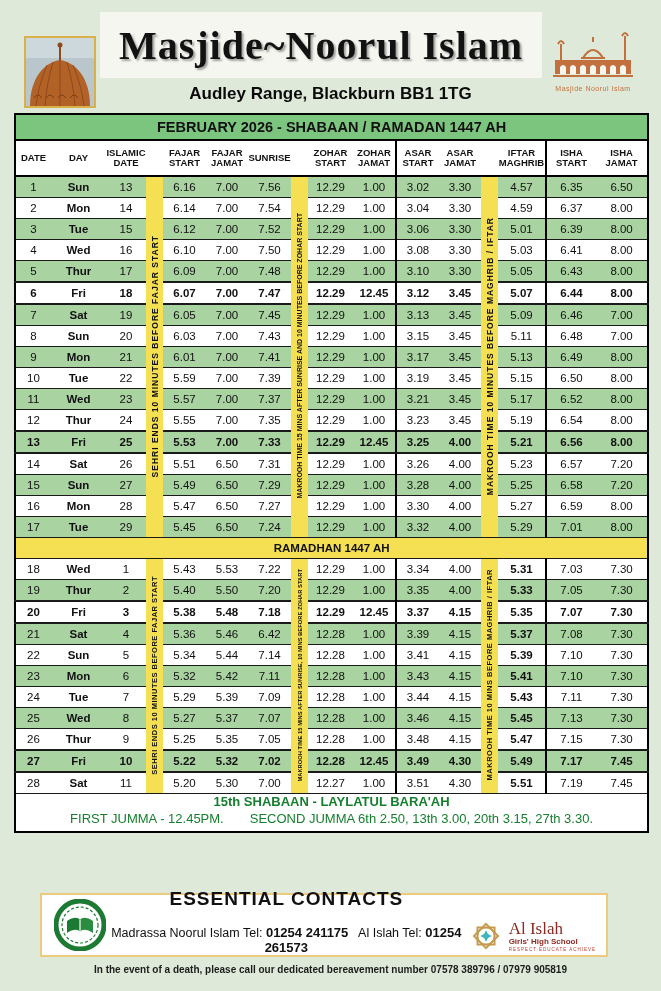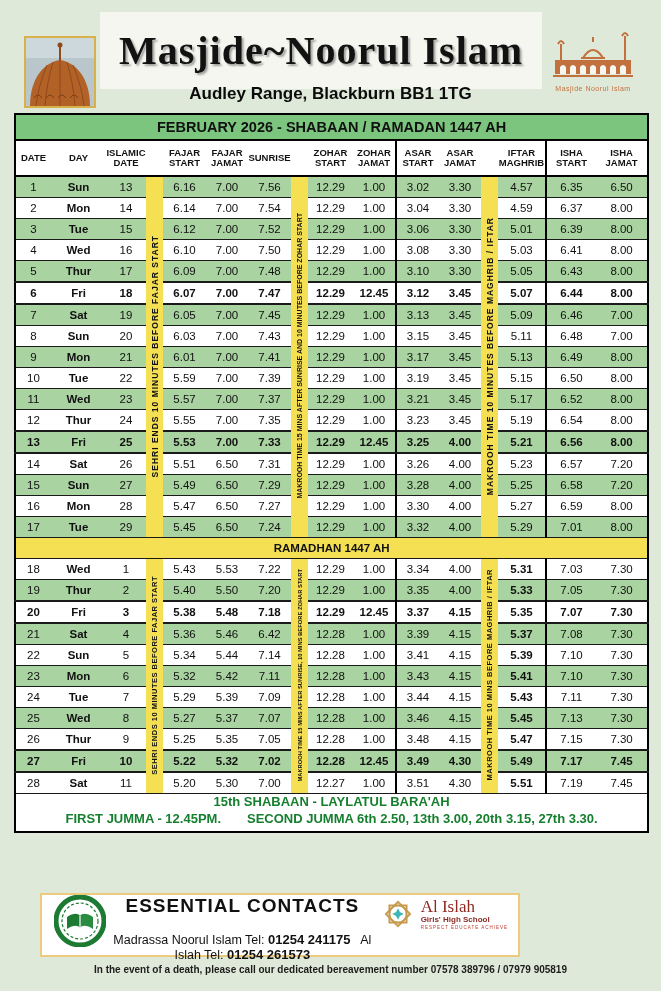--- a/index.html
+++ b/index.html
@@ -1,20 +1,20 @@
 <!DOCTYPE html>
 <html><head>
 <meta charset="utf-8">
 <style>
   html,body{margin:0;padding:0;}
   body{width:661px;height:991px;background:#dfe9d9;font-family:"Liberation Sans",sans-serif;}
   .page{position:relative;width:661px;height:991px;overflow:hidden;}
 
   
-  .title-strip{position:absolute;left:100px;top:12px;width:442px;height:77px;background:#f4f6ef;
+  .title-strip{position:absolute;left:100px;top:12px;width:442px;height:66px;background:#f4f6ef;
     display:flex;align-items:center;justify-content:center;}
   .masjid-title{font-family:"Liberation Serif",serif;font-weight:700;font-size:40px;color:#121212;
     text-shadow:2px 2px 2px rgba(60,60,60,.45);letter-spacing:1px;white-space:nowrap;}
   .dome-photo{position:absolute;left:24px;top:36px;width:72px;height:72px;border:2px solid #d9b14b;box-sizing:border-box;}
   .mosque-logo{position:absolute;right:14px;top:28px;width:108px;text-align:center;}
   .mosque-caption{font-size:7px;color:#c2703d;margin-top:1px;letter-spacing:.5px;}
   .address{position:absolute;top:84px;left:0;right:0;text-align:center;font-size:17px;font-weight:700;color:#0b0b0b;}
 
   
   table.tt{position:absolute;left:14px;top:113px;width:633px;border-collapse:collapse;table-layout:fixed;
@@ -35,26 +35,26 @@
   .strip-h{border-left:2px solid #000;border-right:2px solid #000;background:#fff;}
   .vtext{display:inline-block;writing-mode:vertical-rl;transform:rotate(180deg);
     font-size:8.5px;font-weight:700;letter-spacing:1px;white-space:nowrap;color:#111;}
   .vtext.long{font-size:7px;letter-spacing:0;}
   .vtext.sm{font-size:7.5px;letter-spacing:.5px;}
   .vtext.sm.long{font-size:5.8px;letter-spacing:0;}
   .section-banner{height:24px;background:#f5e054;color:#178a31;font-weight:700;font-size:15px;
     border-top:2px solid #000;border-bottom:2px solid #000;}
   .notes-cell{border-top:2px solid #000;background:#fff;height:64px;vertical-align:bottom;}
   .notes-line1{font-size:13px;font-weight:700;color:#157f2e;margin-bottom:2px;}
-  .notes-line2{font-size:13px;font-weight:700;color:#157f2e;margin-bottom:5px;}
+  .notes-line2{font-size:13px;font-weight:400;color:#157f2e;margin-bottom:5px;}
   .notes-line2 .gap{display:inline-block;width:26px;}
 
   
-  .contacts{position:absolute;left:40px;top:893px;width:480px;height:64px;background:#fff;
-    border:2px solid #ecca7e;box-sizing:border-box;display:flex;align-items:flex-start;}
+  .contacts{position:absolute;left:40px;top:893px;width:568px;height:64px;background:#fff;
+    border:2px solid #ecca7e;box-sizing:border-box;display:flex;align-items:flex-end;}
   .contacts-center{flex:1;text-align:center;}
   .contacts-title{font-size:19px;font-weight:700;letter-spacing:1px;color:#111;}
   .contacts-line{font-size:12.5px;color:#111;margin-top:15px;}
   .contacts-line b{font-size:13px;}
   .madrassa-logo{margin-left:12px;flex:0 0 auto;}
   .alislah{margin-right:10px;flex:0 0 auto;display:flex;align-items:center;gap:4px;}
   .alislah-text{text-align:left;line-height:1;}
   .alislah-name{font-family:Liberation Serif, serif;font-size:17px;color:#8a2a22;}
   .alislah-sub{font-size:8px;font-weight:700;color:#8a2a22;margin-top:1px;}
   .alislah-motto{font-size:4.5px;color:#c0392b;letter-spacing:1px;margin-top:2px;}

